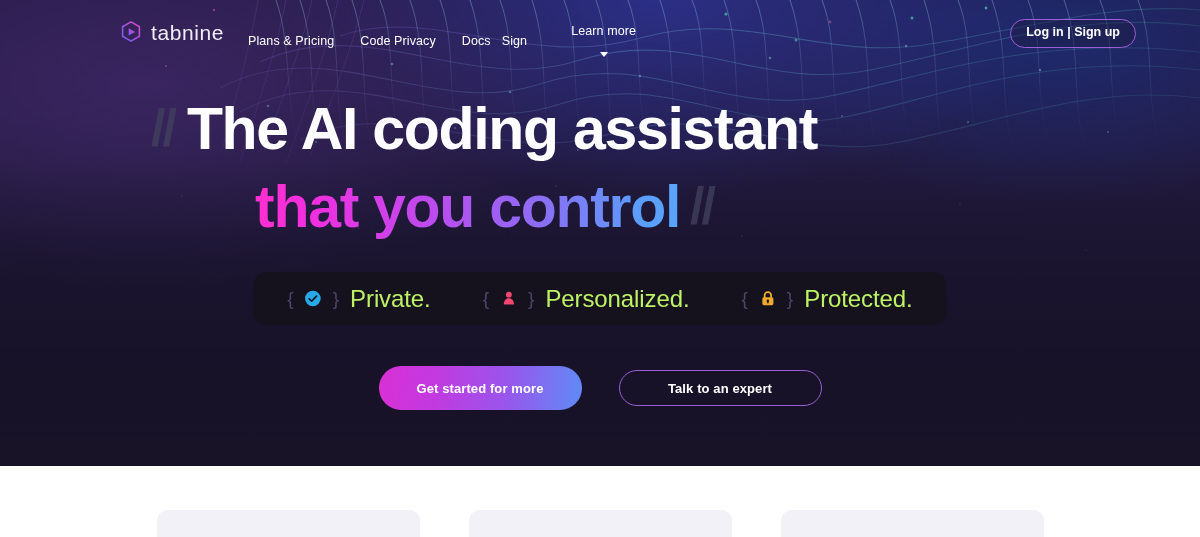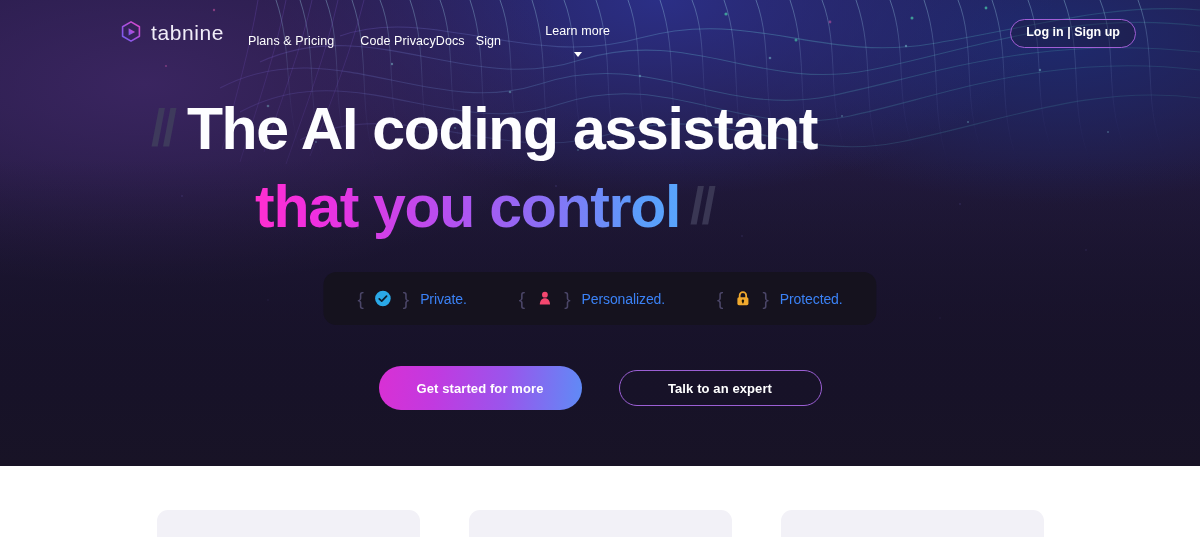--- a/index.html
+++ b/index.html
@@ -47,21 +47,21 @@
   .nav-links {
     position:absolute; left:248px; top:24px;
     display:flex; align-items:center; gap:0;
   }
   .nav-link {
     color:#ffffff; font-size:12.5px; font-weight:400;
     text-decoration:none; white-space:nowrap; cursor:pointer;
     letter-spacing:0.1px;
   }
   .nav-link.l1 { margin-right:26px; }
-  .nav-link.l2 { }
+  .nav-link.l2 { margin-right:26px; }
   .nav-link.l3 { margin-right:11px; }
   .nav-link.l4 { margin-right:44px; }
   .nav-more { display:flex; align-items:center; gap:14px; cursor:pointer;flex-direction:column; }
   .caret { width:0;height:0;border-left:4px solid transparent;border-right:4px solid transparent;border-top:5px solid #ffffff; display:block; }
 
   .auth-btn {
     position:absolute; right:64px; top:19px;
     padding:6px 15px 7px;
     border:1.2px solid #a05ed6;
     border-radius:17px;
@@ -103,21 +103,21 @@
     position:absolute; left:50%; transform:translateX(-50%); top:272px;
     background:#15121e;
     border-radius:13px;
     height:53px;
     display:flex; align-items:center;
     padding:0 34px;
     gap:52px;
   }
   .pill-item { display:flex; align-items:center; gap:11px; }
   .brace { color:#4b4668; font-size:19px; font-weight:400; line-height:1; }
-  .pill-label { color:#3b82f6; font-size:14px; font-weight:400; letter-spacing:-0.1px; }
+  .pill-label { color:#bef264; font-size:24px; font-weight:400; letter-spacing:-0.1px; }
   .ico { width:17px; height:17px; display:block; }
 
   
   .ctas {
     position:absolute; top:366px; left:0; width:1200px;
     display:flex; justify-content:center; align-items:center; gap:37px;
   }
   .btn-primary {
     width:203px; height:44px; border-radius:23px; border:none;
     background:linear-gradient(95deg,#d930d4 0%,#c13ae0 28%,#9a55ec 62%,#5f8bf6 100%);

